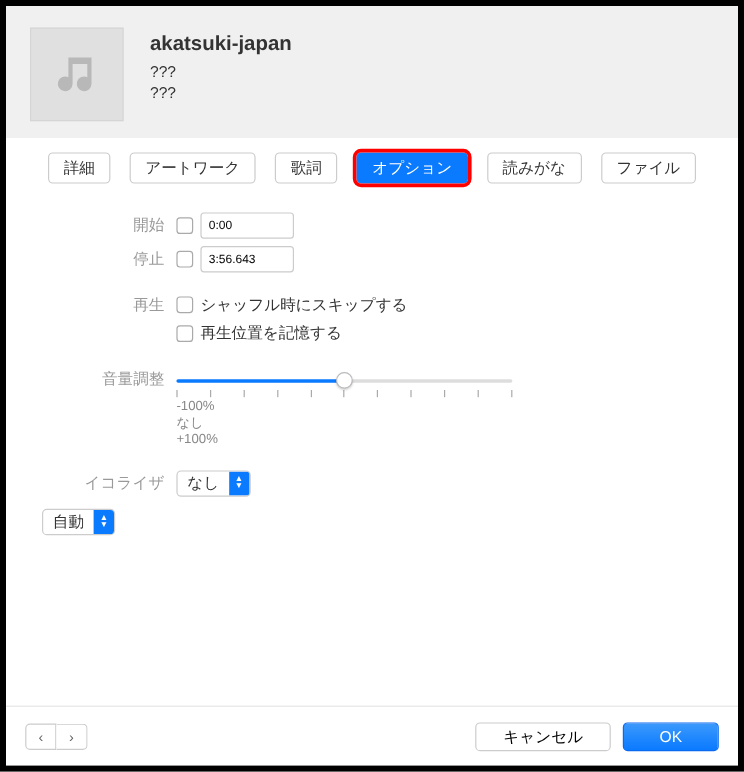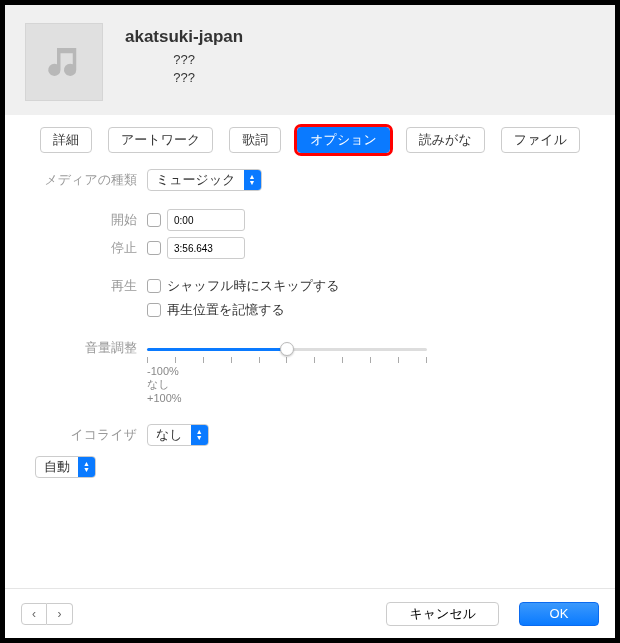--- a/index.html
+++ b/index.html
@@ -13,21 +13,20 @@
       border: 5px solid #000;
       position: relative;
     }
     .header {
       background: #f0f0f0;
       padding: 18px 20px;
       display: flex;
       align-items: flex-start;
       gap: 22px;
       height: 110px;
-      text-align: center;
     }
     .artwork {
       width: 78px;
       height: 78px;
       background: #e0e0e0;
       display: flex;
       align-items: center;
       justify-content: center;
       border: 1px solid #d5d5d5;
     }
@@ -182,21 +181,21 @@
       border: 1px solid #ccc;
       background: #fff;
       display: flex;
       align-items: center;
       justify-content: center;
       font-size: 12px;
       color: #666;
     }
     .nav-btn:first-child { border-radius: 4px 0 0 4px; }
     .nav-btn:last-child { border-radius: 0 4px 4px 0; border-left: none; }
-    .action-btns { display: flex; gap: 20px; }
+    .action-btns { display: flex; gap: 10px; }
     .btn {
       height: 24px;
       padding: 0 22px;
       border-radius: 4px;
       border: 1px solid #ccc;
       background: #fff;
       font-size: 13px;
       cursor: pointer;
       min-width: 80px;
     }
@@ -230,27 +229,20 @@
   <div class="tab">詳細</div>
   <div class="tab">アートワーク</div>
   <div class="tab">歌詞</div>
   <div class="tab active tab-highlight">オプション</div>
   <div class="tab">読みがな</div>
   <div class="tab">ファイル</div>
 </div>
 
 <div class="form">
 
-  <div class="row">
-    <div class="label">メディアの種類</div>
-    <div class="select">
-      <span>ミュージック</span>
-      <div class="arrows">▲<br>▼</div>
-    </div>
-  </div>
 
   <div style="height: 8px;"></div>
 
   <div class="row" style="margin-bottom:6px;">
     <div class="label">開始</div>
     <div class="checkbox"></div>
     <input class="time-input" value="0:00" style="">
   </div>
 
   <div class="row">

